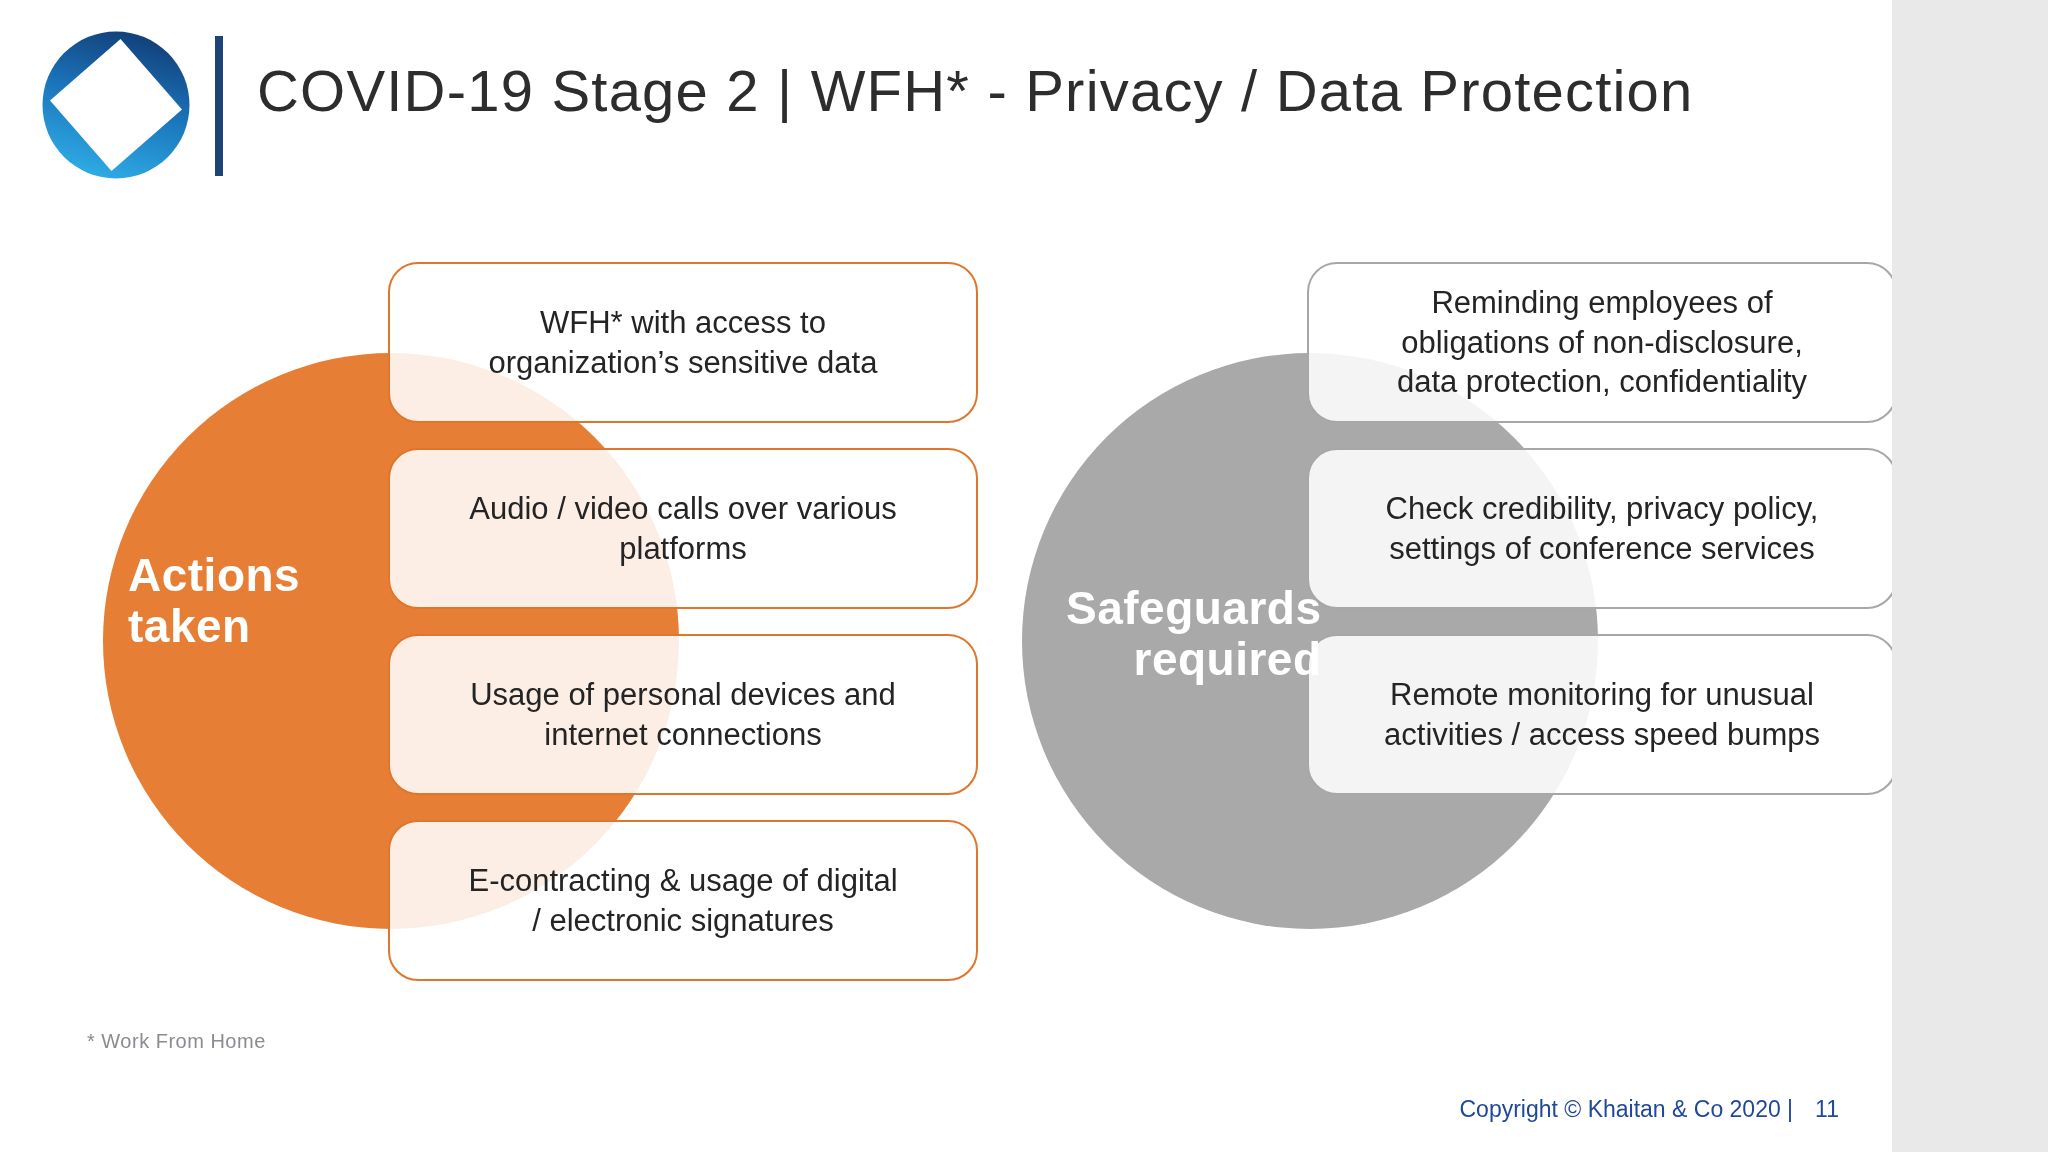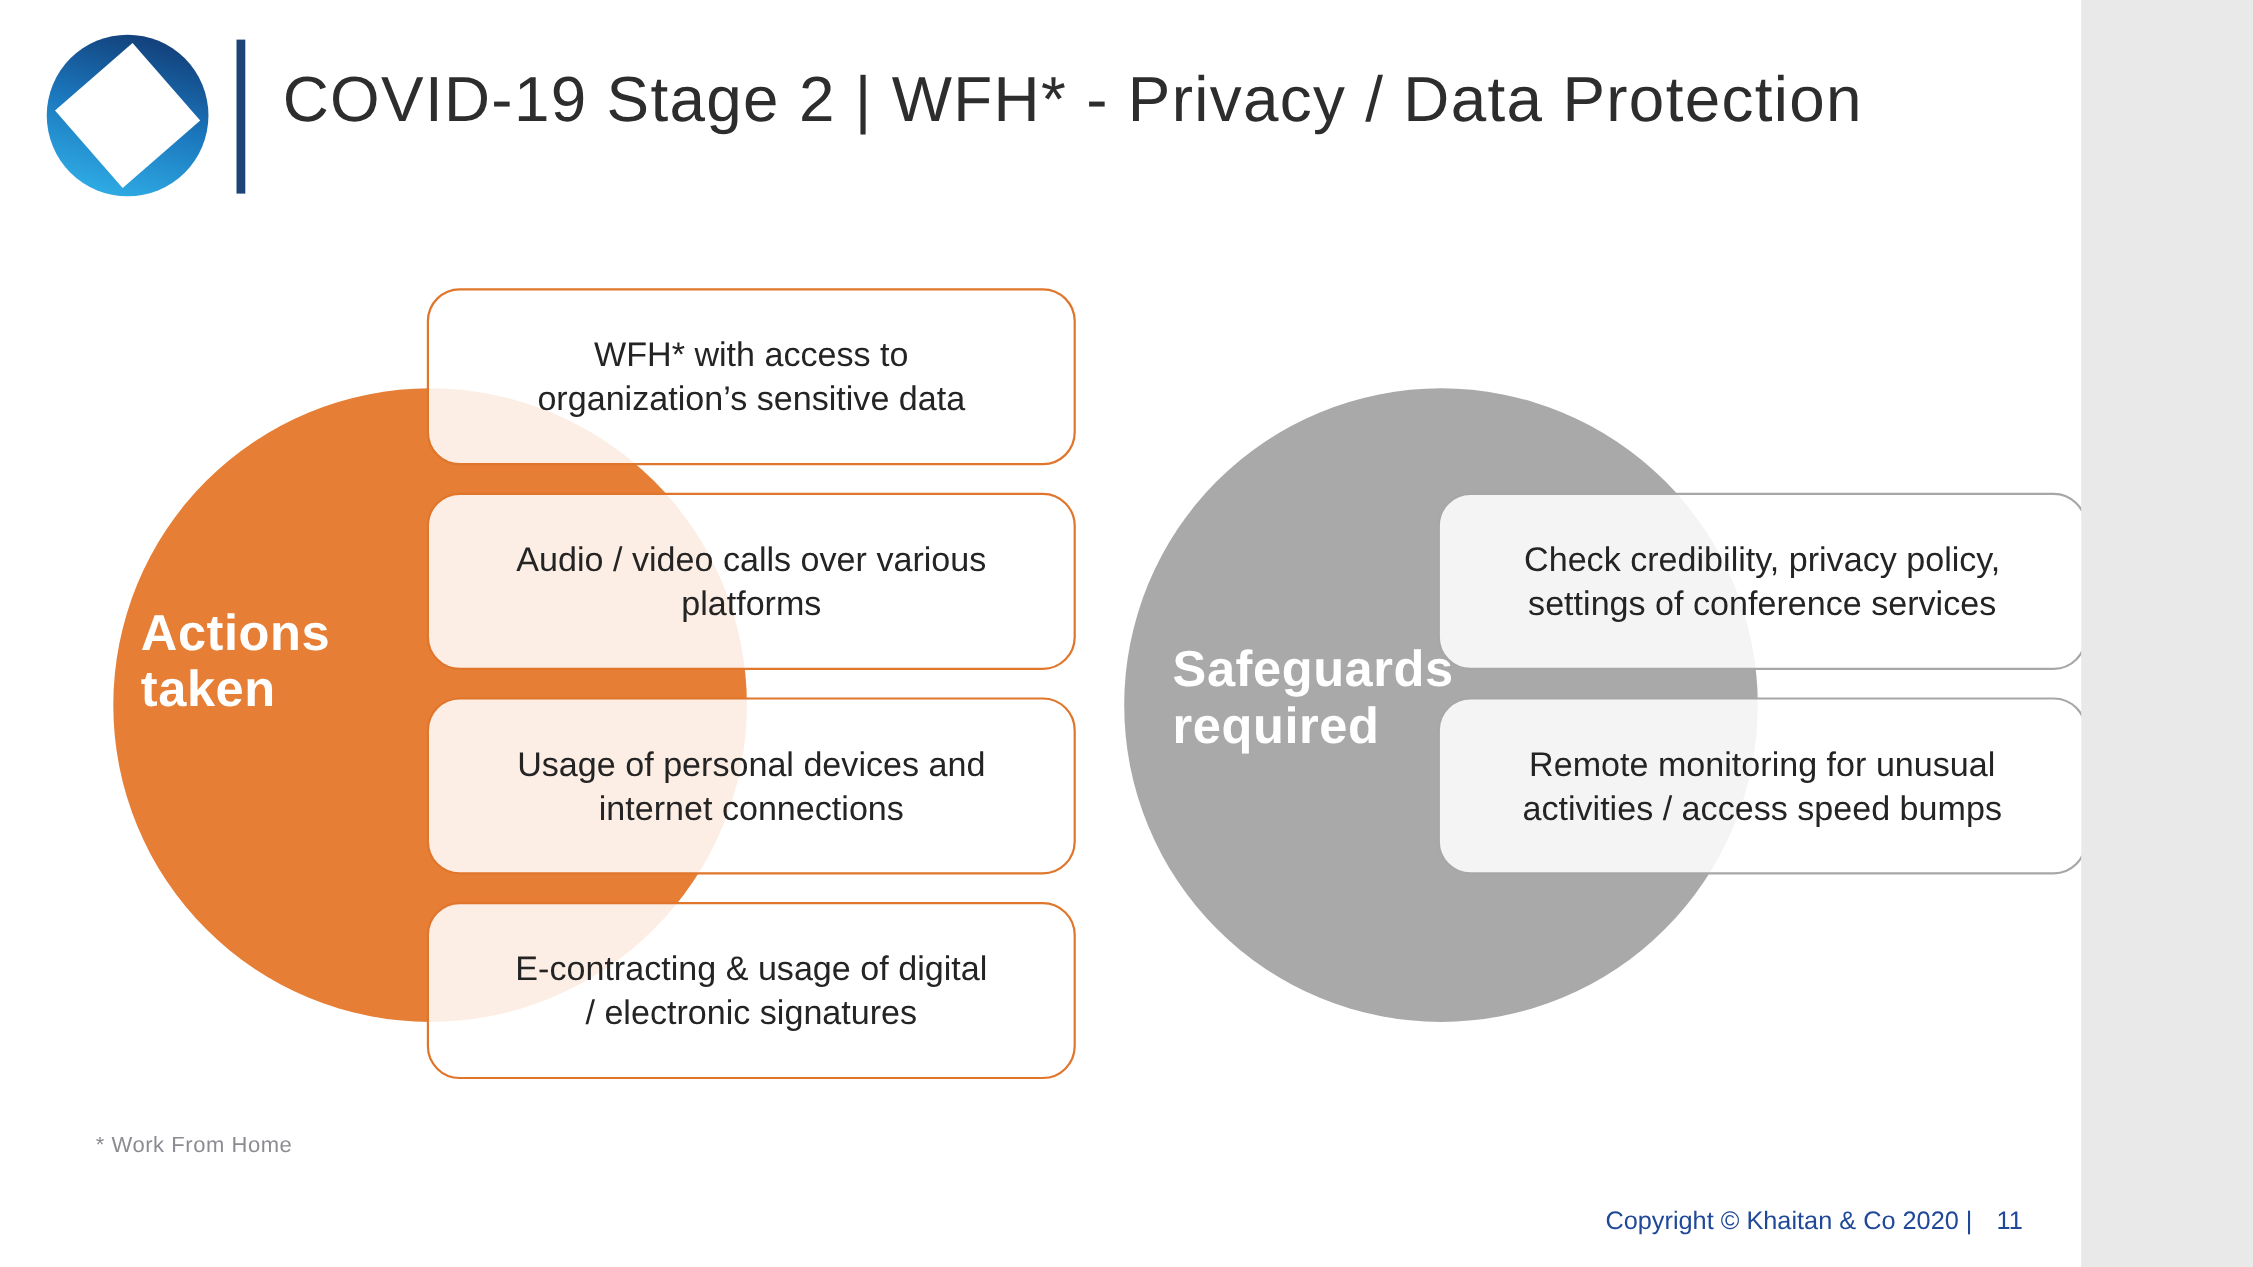--- a/index.html
+++ b/index.html
@@ -16,21 +16,21 @@
   }
   
   .big-circle{position:absolute;width:576px;height:576px;border-radius:50%;top:353px;z-index:1;}
   .circle-actions{left:103px;background:#E67E35;}
   .circle-safeguards{left:1022px;background:#A9A9A9;}
   .circle-label{
     position:absolute;z-index:3;color:#ffffff;font-weight:700;font-size:46px;
     line-height:1.1;white-space:pre-line;letter-spacing:0.5px;
   }
   .label-actions{left:128px;top:550px;}
-  .label-safeguards{left:1066px;top:583px;}
+  .label-safeguards{left:1066px;top:583px;text-align:right;}
   
   .box{
     position:absolute;width:590px;height:161px;border-radius:30px;z-index:2;
     background:rgba(255,255,255,0.87);border:2.5px solid;
     display:flex;align-items:center;justify-content:center;
     text-align:center;font-size:31px;line-height:1.29;color:#242424;
     white-space:pre-line;padding:0 14px;box-sizing:border-box;
   }
   .box.orange{left:388px;border-color:#E0762B;}
   .box.gray{left:1307px;border-color:#A7A7A7;}
@@ -69,20 +69,23 @@
   <div class="box orange row3">Usage of personal devices and
 internet connections</div>
   <div class="box orange row2">Audio / video calls over various
 platforms</div>
   <div class="box orange row4">E-contracting &amp; usage of digital
 / electronic signatures</div>
 
   <div class="big-circle circle-safeguards"></div>
   <div class="circle-label label-safeguards">Safeguards
 required</div>
+  <div class="box gray row1">Reminding employees of
+obligations of non-disclosure,
+data protection, confidentiality</div>
   <div class="box gray row2">Check credibility, privacy policy,
 settings of conference services</div>
   <div class="box gray row3">Remote monitoring for unusual
 activities / access speed bumps</div>
 
   <div class="footnote">* Work From Home</div>
   <div class="copyright-row">
     <span>Copyright © Khaitan &amp; Co 2020 |</span>
     <span>11</span>
   </div>

